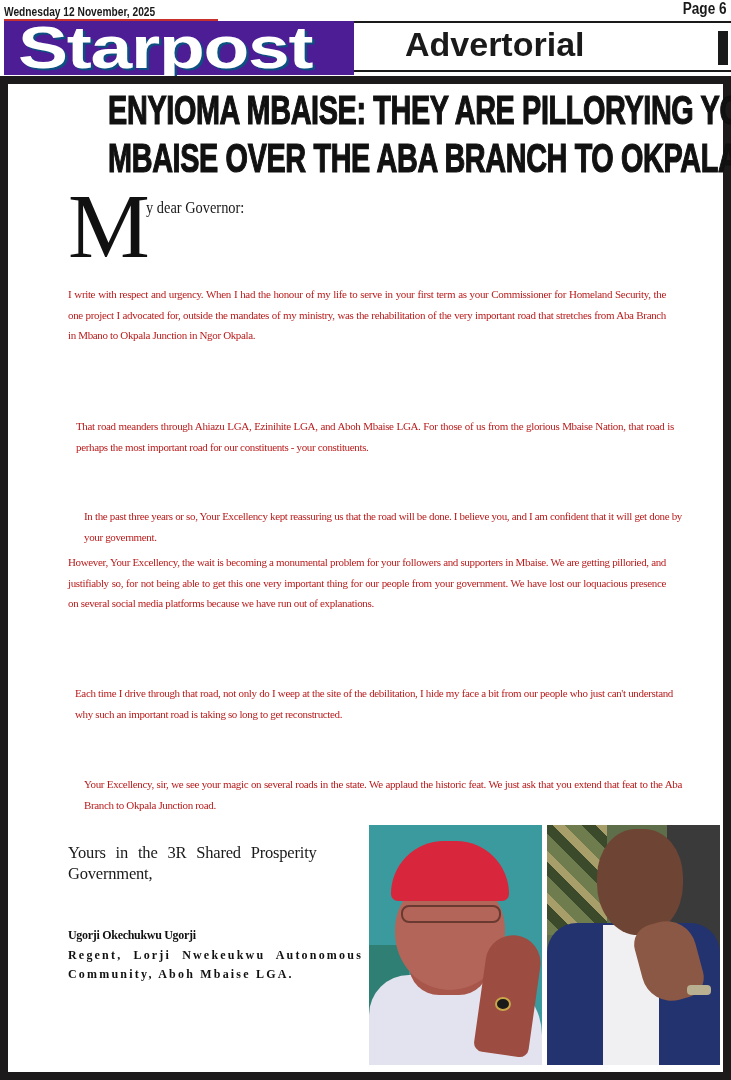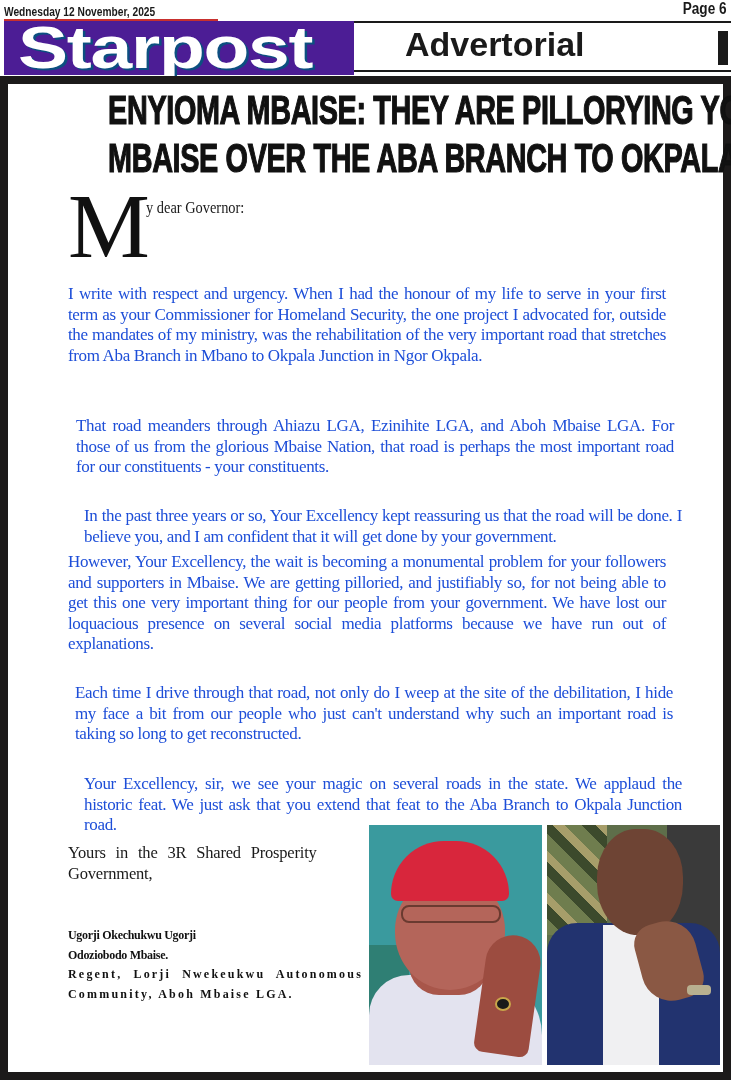--- a/index.html
+++ b/index.html
@@ -50,22 +50,22 @@
 
   .drop-cap {
     position: absolute; left: 68px; top: 180px;
     font-family: "Liberation Serif", serif; font-size: 92px; line-height: 92px; color: #111;
   }
   .salutation {
     position: absolute; left: 146px; top: 199px; font-size: 16px;
     transform: scaleX(0.9); transform-origin: left top;
   }
   .body-text {
-    position: absolute; left: 68px; width: 598px; font-size: 17px; line-height: 20.5px;
-    text-align: justify; text-align-last: left; color: #1d4ed8;
+    position: absolute; left: 68px; width: 598px; font-size: 11px; line-height: 20.5px;
+    text-align: justify; text-align-last: left; color: #b91c1c;
     letter-spacing: -0.35px;
   }
   .p1 { top: 284px; }
   .p2 { top: 408px; }
   .p3 { top: 490px; }
   .p4 { top: 552px; }
   .p5 { top: 676px; }
   .p6 { top: 758px; }
   .closing {
     position: absolute; left: 68px; top: 843px; width: 295px; font-size: 16.5px; line-height: 20.5px;
@@ -134,21 +134,20 @@
 <p class="body-text p5" style="margin:7px">Each time I drive through that road, not only do I weep at the site of the debilitation, I hide my face a bit from our people who just can't understand why such an important road is taking so long to get reconstructed.</p>
 <p class="body-text p6" style="margin:16px">Your Excellency, sir, we see your magic on several roads in the state. We applaud the historic feat. We just ask that you extend that feat to the Aba Branch to Okpala Junction road.</p>
 
 <div class="closing">
   <span>Yours in the 3R Shared Prosperity</span>
   <span class="c2">Government,</span>
 </div>
 
 <div class="signature">
   <span class="sig-line">Ugorji Okechukwu Ugorji</span>
-  <span class="sig-line">Odoziobodo Mbaise.</span>
   <span class="sig-title">Regent, Lorji Nwekeukwu Autonomous Community, Aboh Mbaise LGA.</span>
 </div>
 
 <div class="photo photo-left">
   <div class="pl-bg-chair"></div>
   <div class="pl-shirt"></div>
   <div class="pl-neck"></div>
   <div class="pl-face"></div>
   <div class="pl-cap"></div>
   <div class="pl-glasses"></div>

